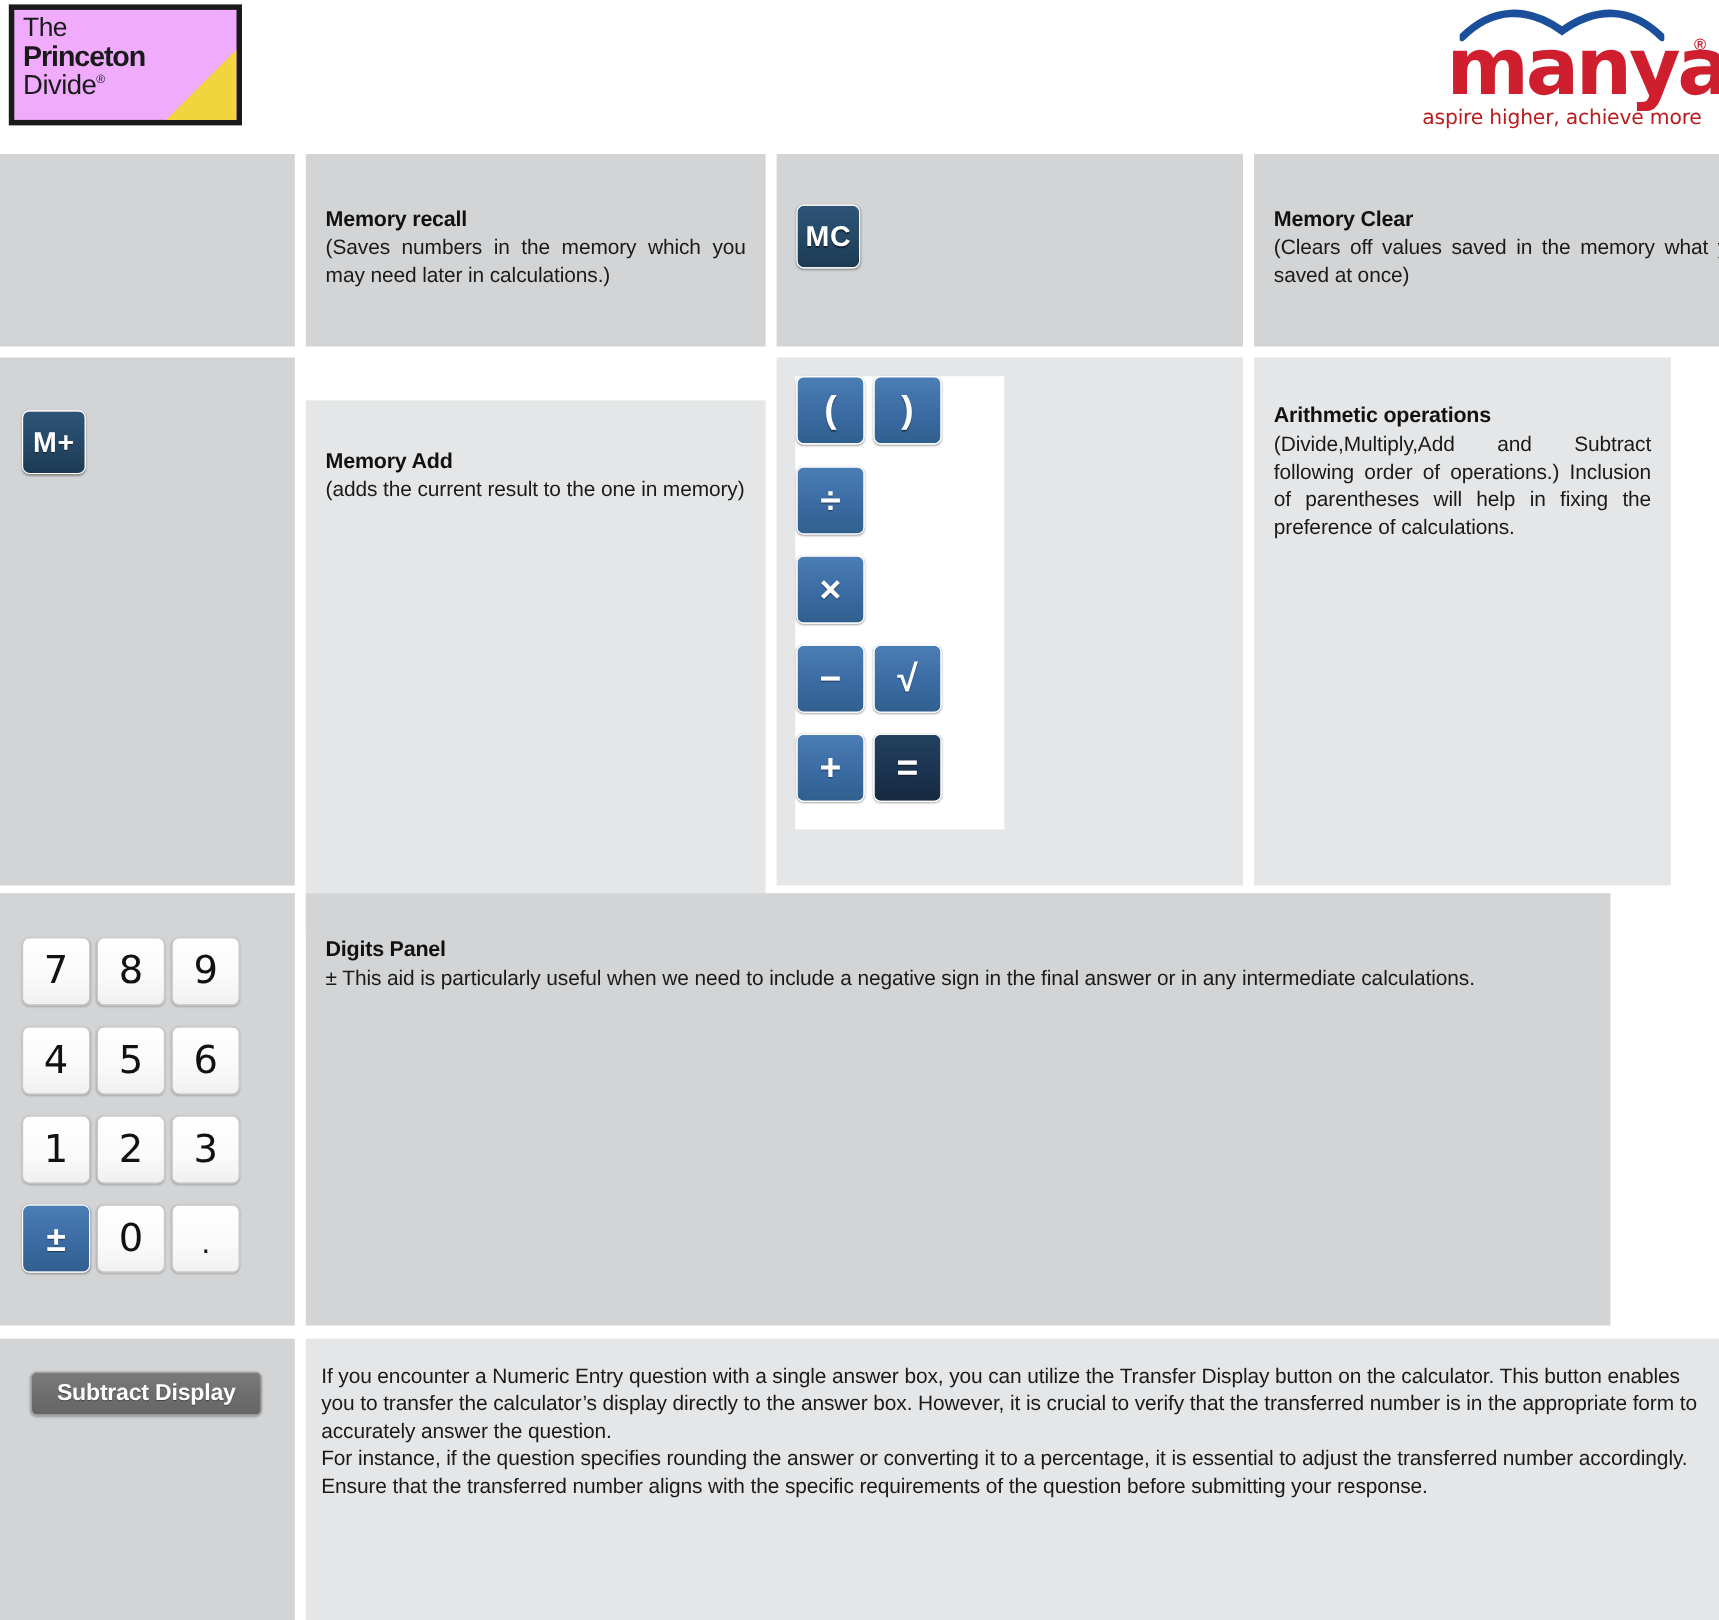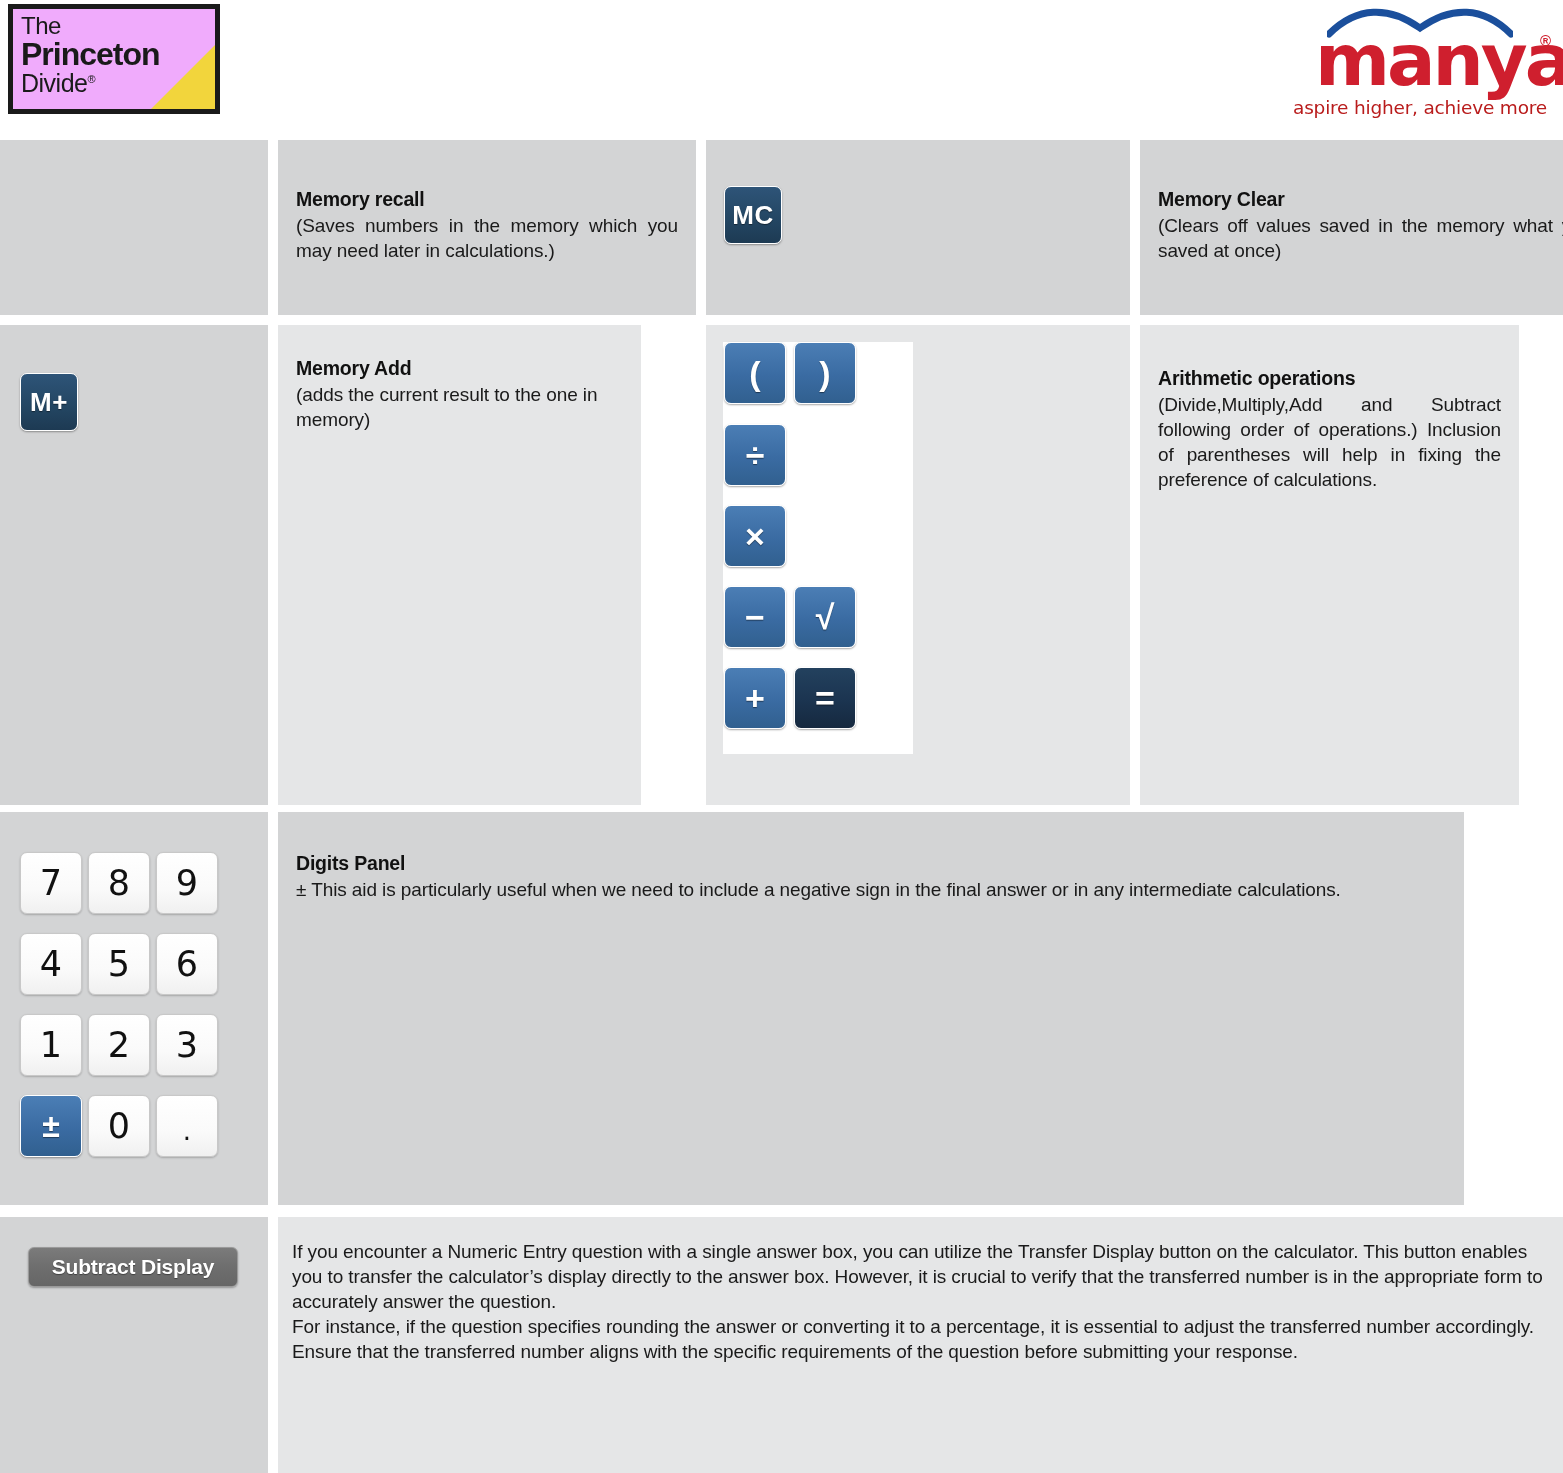--- a/index.html
+++ b/index.html
@@ -37,21 +37,21 @@
     border-left: 64px solid transparent;
     border-bottom: 64px solid #f2d53c;
   }
   .tpr-text {
     position: absolute;
     left: 8px; top: 5px;
     line-height: 1.02;
     color: #1a1a1a;
   }
   .tpr-l1 { font-size: 24px; font-weight: 400; letter-spacing: -0.5px; }
-  .tpr-l2 { font-size: 32px; font-weight: 700; letter-spacing: -1px; }
+  .tpr-l2 { font-size: 26px; font-weight: 700; letter-spacing: -1px; }
   .tpr-l3 { font-size: 25px; font-weight: 400; letter-spacing: -0.5px; }
   .tpr-reg { font-size: 11px; vertical-align: super; }
 
   .manya-logo {
     position: absolute;
     right: 8px; top: 2px;
     width: 270px; height: 120px;
   }
   .manya-arc {
     position: absolute;
@@ -232,21 +232,21 @@
     </div>
   </div>
 
   <div class="row" style="height:480px; margin-top:10px;">
     <div class="cell gray-d" style="left:0px; width:268px; height:480px;">
       <div class="calcbtn navy mplus-btn" style="margin:48px 0 0 20px;">
         <span>M+</span>
       </div>
     </div>
 
-    <div class="cell gray-l cell-pad" style="left:278px; width:363px; height:480px; padding-top:32px;">
+    <div class="cell gray-l cell-pad" style="left:278px; width:418px; height:480px; padding-top:44px;margin-top:39px;">
       <h3 class="title">Memory Add</h3>
       <p class="desc">(adds the current result to the one in memory)</p>
     </div>
 
     <div class="cell gray-l" style="left:706px; width:424px; height:480px;">
 
       <div class="ops-wrap" style="left:17px; top:17px; width:190px; height:412px;">
         <div class="calcbtn opbtn" style="left:1px;  top:0px;">
             <span>(</span>
           </div>

